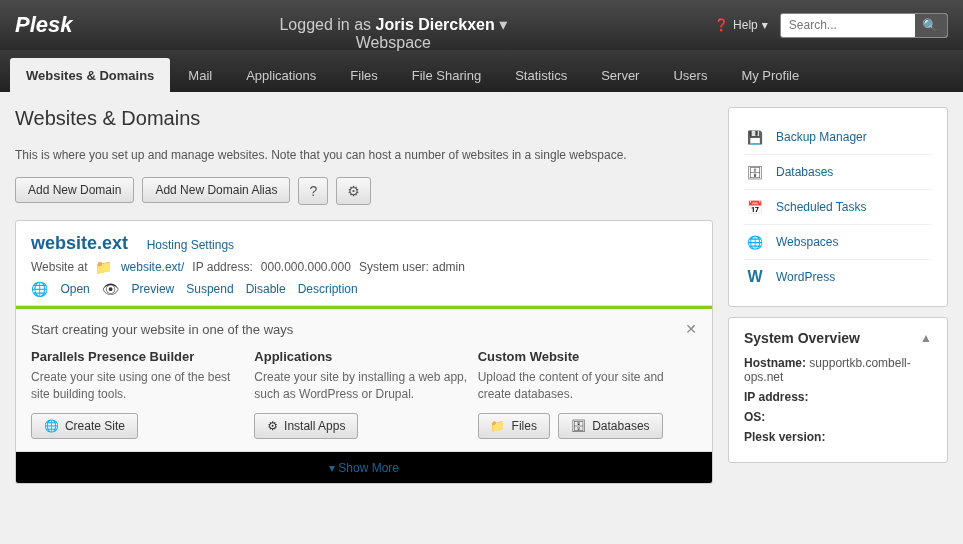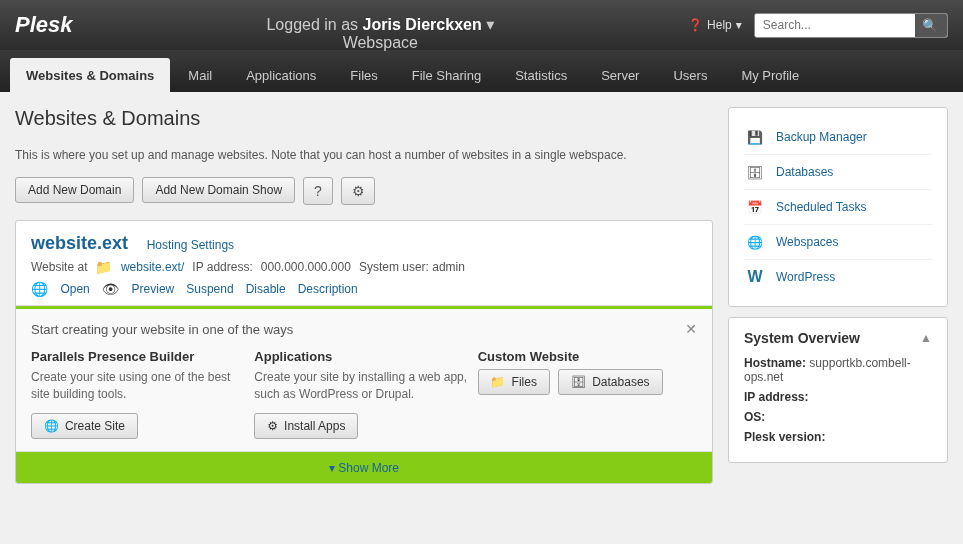--- a/index.html
+++ b/index.html
@@ -46,21 +46,21 @@
       background: #fff;
       border: 1px solid #888;
       border-radius: 3px;
       overflow: hidden;
     }
     .search-box input {
       border: none;
       outline: none;
       padding: 4px 8px;
       font-size: 12px;
-      width: 160px;
+      width: 134px;
       color: #999;
     }
     .search-box button {
       background: #555;
       border: none;
       color: #fff;
       padding: 4px 8px;
       cursor: pointer;
       font-size: 13px;
     }
@@ -242,21 +242,21 @@
     .option-btn-group {
       display: flex;
       gap: 8px;
     }
 
     
     .show-more {
       text-align: center;
       padding: 8px;
       border-top: 1px solid #e0e0e0;
-      background: #84cc16;
+      background: #000000;
     }
     .show-more a {
       color: #1a6496;
       text-decoration: none;
       font-size: 12px;
     }
 
     
     .sidebar {
       width: 220px;
@@ -340,21 +340,21 @@
 </div>
 
 <div class="main-content">
 
   <div class="main-panel">
     <h1 class="page-title">Websites &amp; Domains</h1>
     <p class="page-description">This is where you set up and manage websites. Note that you can host a number of websites in a single webspace.</p>
 
     <div class="action-buttons">
       <button class="btn">Add New Domain</button>
-      <button class="btn">Add New Domain Show</button>
+      <button class="btn">Add New Domain Alias</button>
       <button class="btn-icon">?</button>
       <button class="btn-icon">⚙</button>
     </div>
 
     <div class="domain-card">
       <div class="domain-header">
         <a href="#" class="domain-name">website.ext</a>
         <a href="#" class="hosting-settings-link">Hosting Settings</a>
         <div class="domain-info">
           <span>Website at</span>
@@ -395,20 +395,21 @@
             <div class="option-title">Applications</div>
             <div class="option-desc">Create your site by installing a web app, such as WordPress or Drupal.</div>
             <button class="option-btn">
               <span>⚙</span>
               <span>Install Apps</span>
             </button>
           </div>
 
           <div class="option-block">
             <div class="option-title">Custom Website</div>
+            <div class="option-desc">Upload the content of your site and create databases.</div>
             <div class="option-btn-group">
               <button class="option-btn">
                 <span>📁</span>
                 <span>Files</span>
               </button>
               <button class="option-btn">
                 <span>🗄</span>
                 <span>Databases</span>
               </button>
             </div>

